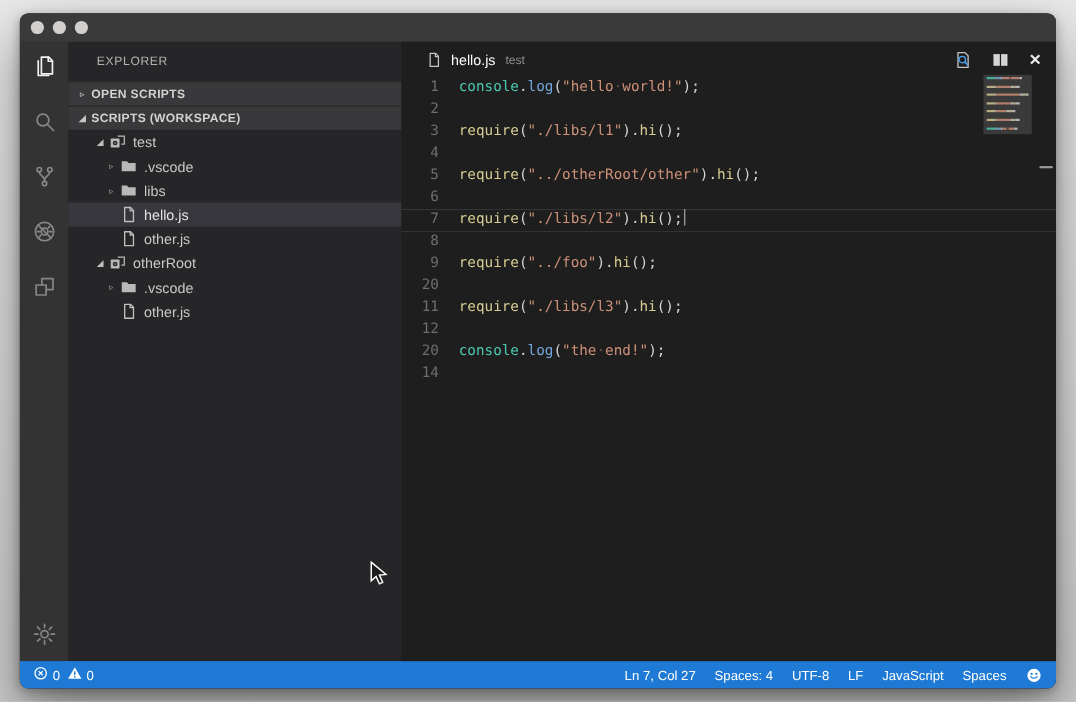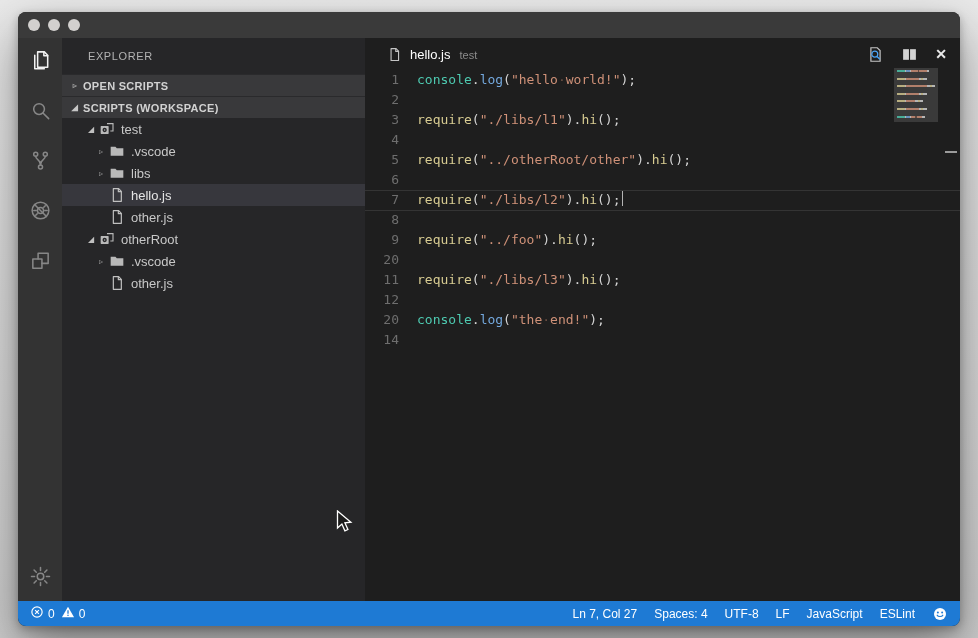--- a/index.html
+++ b/index.html
@@ -410,21 +410,21 @@
             </svg></span>
         <span>0</span>
       </div>
     </div>
     <div class="sb-right" id="sb-right">
       <span class="sb-item">Ln 7, Col 27</span>
         <span class="sb-item">Spaces: 4</span>
         <span class="sb-item">UTF-8</span>
         <span class="sb-item">LF</span>
         <span class="sb-item">JavaScript</span>
-        <span class="sb-item">ESLint</span>
+        <span class="sb-item">Spaces</span>
         <span class="sb-smiley" id="sb-smiley"><svg viewBox="0 0 24 24">
             <circle cx="12" cy="12" r="9" fill="#ffffff"></circle>
             <circle cx="8.8" cy="9.8" r="1.5" fill="#1e7ad4"></circle>
             <circle cx="15.2" cy="9.8" r="1.5" fill="#1e7ad4"></circle>
             <path d="M7.8 13.8c1.2 2.6 7.2 2.6 8.4 0" fill="none" stroke="#1e7ad4" stroke-width="1.8" stroke-linecap="round"></path>
           </svg></span>
     </div>
   </div>
 </div>
 

